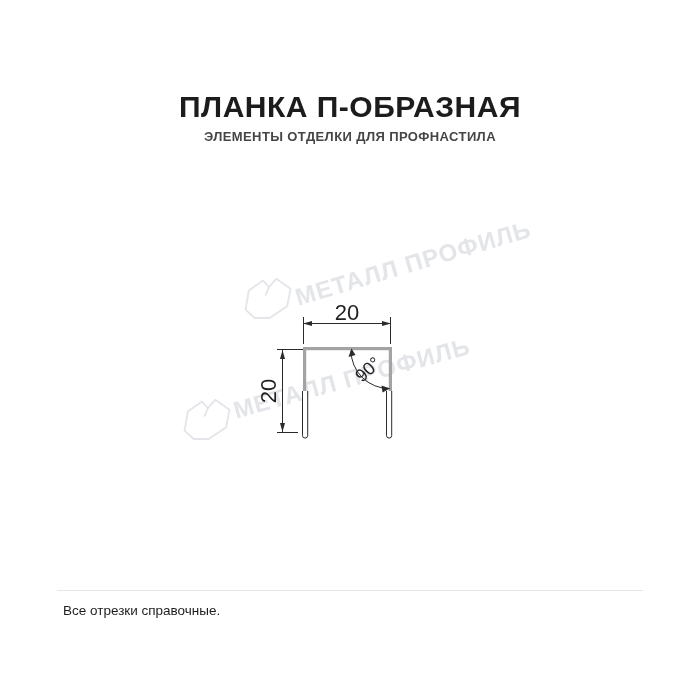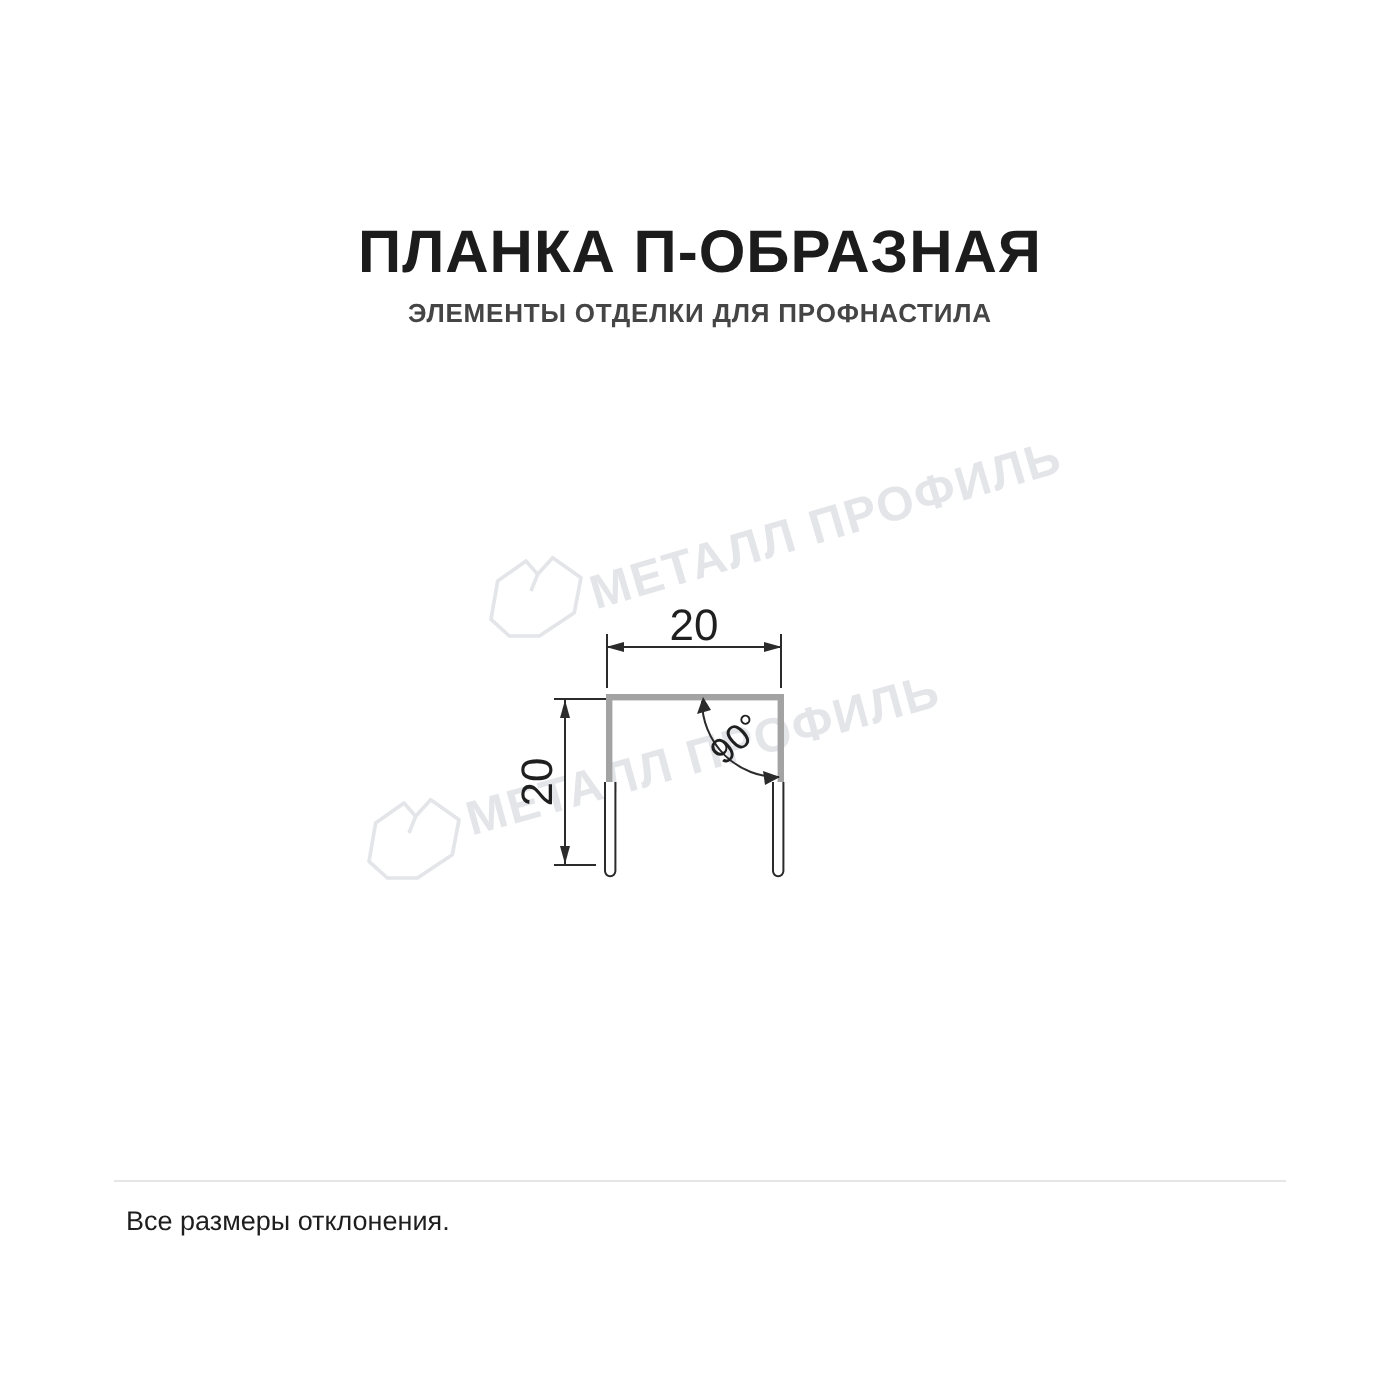--- a/index.html
+++ b/index.html
@@ -12,21 +12,21 @@
     height: 700px;
     position: relative;
     overflow: hidden;
     font-family: "Liberation Sans", sans-serif;
     color: #1e1e1e;
   }
 
   
   .header {
     position: absolute;
-    top: 112px;
+    top: 92px;
     left: 0;
     width: 700px;
     text-align: center;
     z-index: 3;
   }
   .title-line {
     font-weight: bold;
     font-size: 30px;
     line-height: 30px;
     letter-spacing: 0.5px;
@@ -143,14 +143,14 @@
   <path d="M386.5 391 L386.5 435.5 A2.6 2.6 0 0 0 391.7 435.5 L391.7 391" fill="#ffffff" stroke="#2b2b2b" stroke-width="1"></path>
 
   <path d="M351 350.5 A38 38 0 0 0 389.5 388.5" fill="none" stroke="#2b2b2b" stroke-width="1"></path>
   <polygon fill="#2b2b2b" points="351.5,348.5 348.5,357 355.5,355"></polygon>
   <polygon fill="#2b2b2b" points="390,388.5 381.5,385.5 382.5,392.5"></polygon>
   <text class="angle-text" transform="translate(372,374) rotate(-42)" text-anchor="middle">90°</text>
 </svg>
 
 <div class="footer-divider"></div>
 <div class="footer-notes">
-  <div>Все размеры отклонения.</div>
+  <div>Все отрезки справочные.</div>
 </div>
 
 </body></html>

